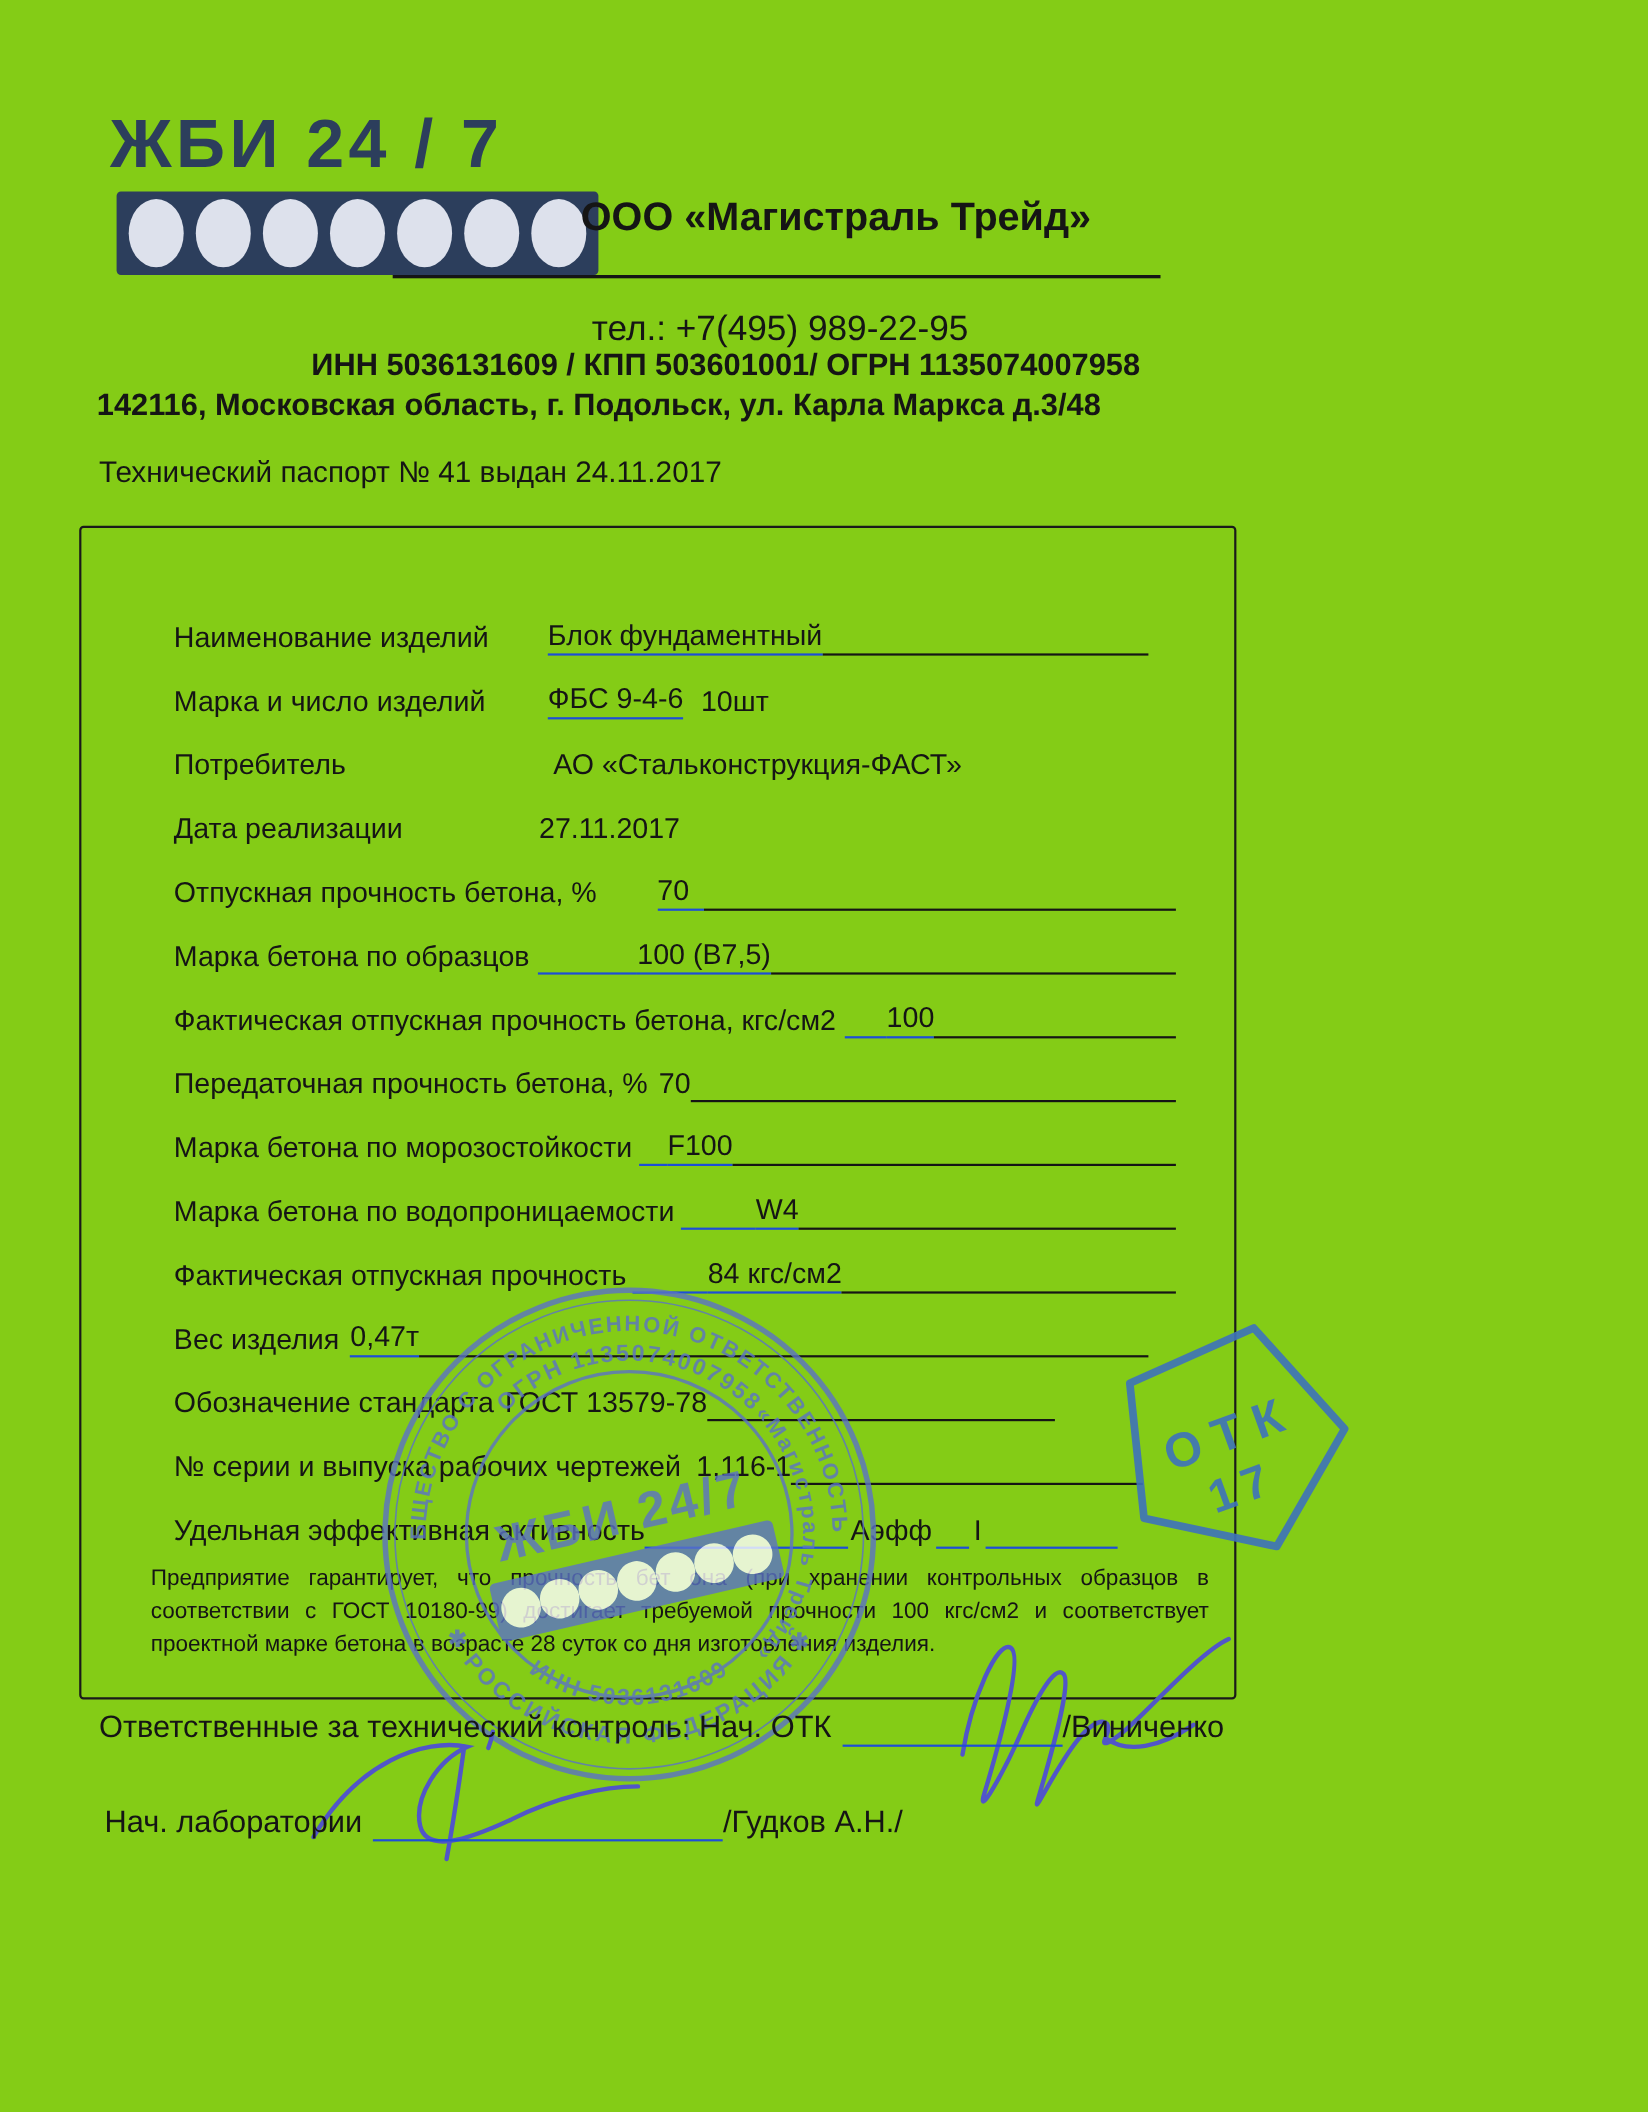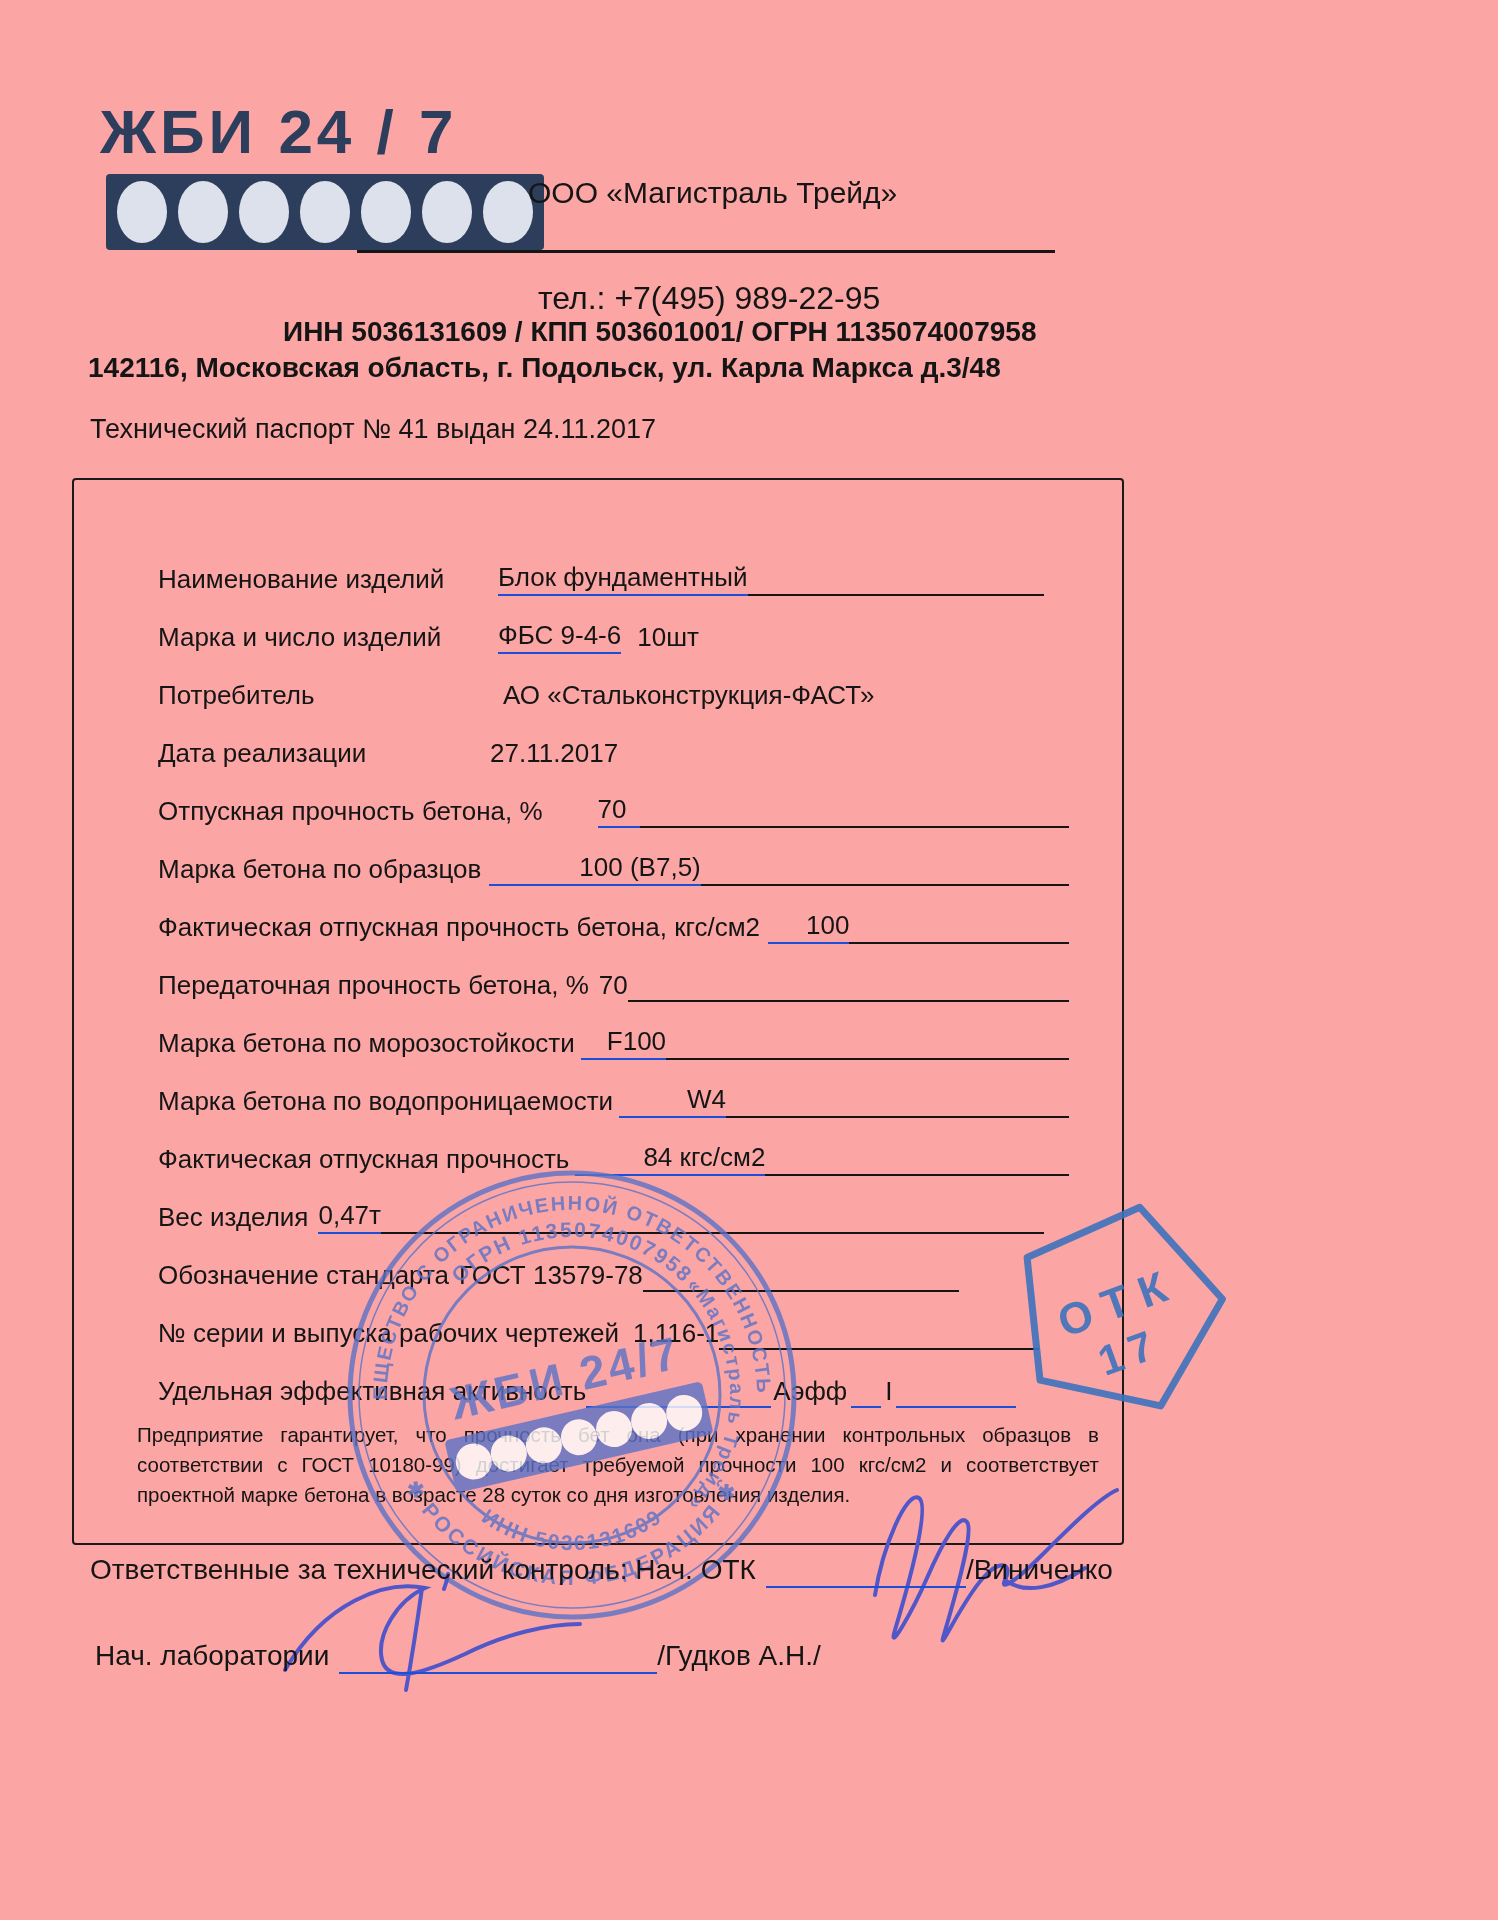--- a/index.html
+++ b/index.html
@@ -1,24 +1,24 @@
 <!DOCTYPE html>
 <html><head>
 <meta charset="utf-8">
 <style>
   html,body{margin:0;padding:0;background:#fff;}
-  .page{position:relative;width:1498px;height:1920px;background:#fca5a5;overflow:hidden;
+  .page{position:relative;width:1498px;height:1920px;background:#84cc16;overflow:hidden;
         font-family:"Liberation Sans", sans-serif;color:#151515;}
   
   .logo-text{position:absolute;left:100px;top:96px;font-size:62px;font-weight:800;
              letter-spacing:4px;color:#2c3e5c;white-space:pre;}
   .logo-bar{position:absolute;left:106px;top:174px;width:438px;height:76px;background:#2c3e5c;
             border-radius:4px;display:flex;align-items:center;justify-content:space-evenly;}
   .dot{width:50px;height:62px;border-radius:50%;background:#dde1ec;}
-  .company-name{position:absolute;left:528px;top:176px;font-size:30px;font-weight:normal;}
+  .company-name{position:absolute;left:528px;top:176px;font-size:36px;font-weight:bold;}
   .name-underline{position:absolute;left:357px;top:250px;width:698px;height:0;
                   border-bottom:3px solid #151515;}
   .phone{position:absolute;left:538px;top:280px;font-size:32px;font-weight:normal;}
   .ids{position:absolute;left:283px;top:316px;font-size:28px;font-weight:bold;}
   .address{position:absolute;left:88px;top:352px;font-size:28px;font-weight:bold;}
   .passport-title{position:absolute;left:90px;top:414px;font-size:27px;}
   
   .form-box{position:absolute;left:72px;top:478px;width:1048px;height:1063px;
             border:2.5px solid #1a1a1a;border-radius:4px;}
   #form-rows{position:absolute;left:63px;top:58px;width:932px;}

